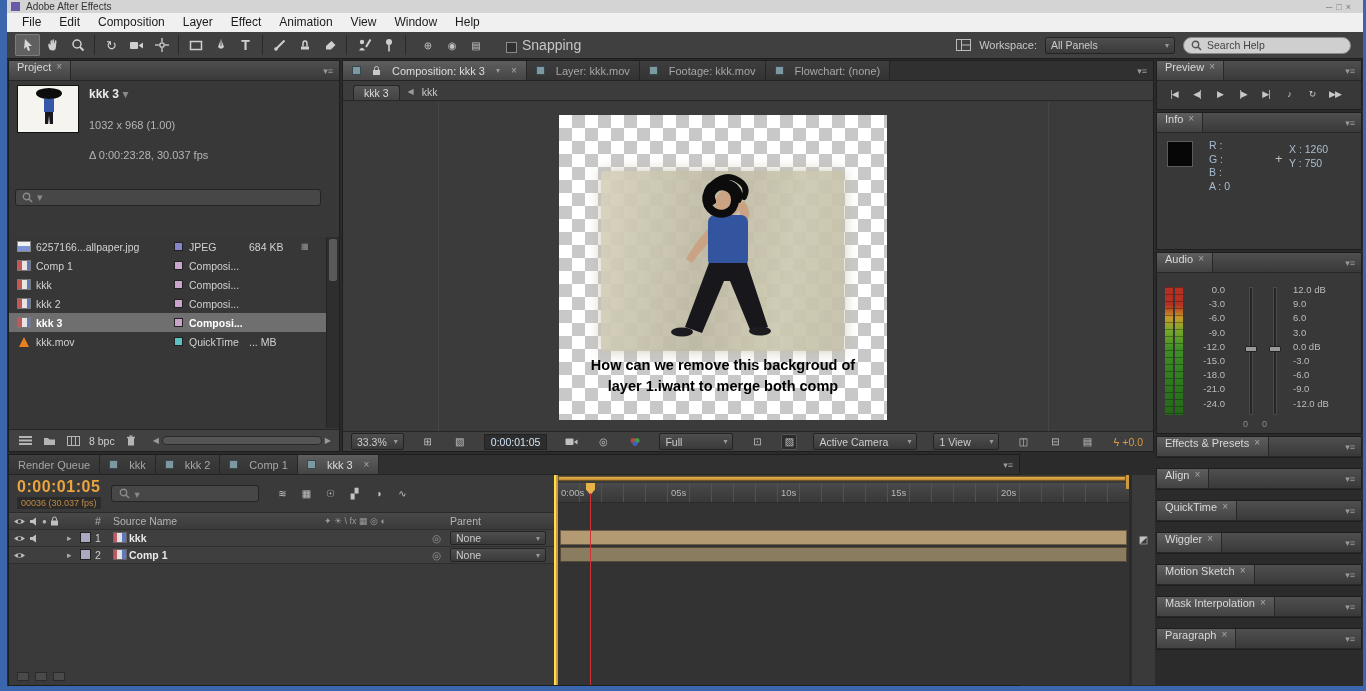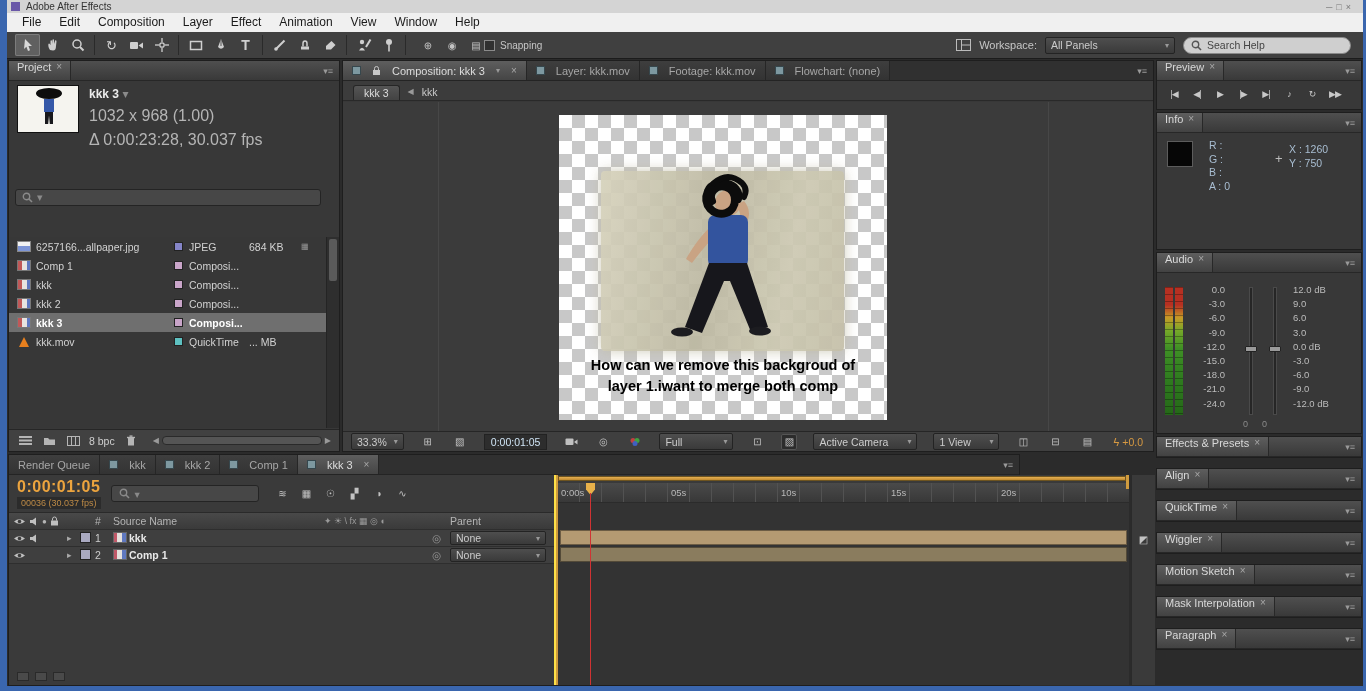--- a/index.html
+++ b/index.html
@@ -14,21 +14,21 @@
 .menubar{position:absolute;left:7px;top:13px;width:1356px;height:19px;background:#f0f0f0;display:flex;align-items:center;padding-left:6px}
 .mitem{padding:0 9px;font-size:12px;color:#1a1a1a;line-height:19px}
 
 .toolbar{position:absolute;left:7px;top:32px;width:1356px;height:27px;background:#404040;border-bottom:1px solid #1c1c1c;display:flex;align-items:center;padding:0 8px}
 .tool{width:25px;height:22px;display:flex;align-items:center;justify-content:center;border-radius:2px;flex:none}
 .tool.active{background:#606060;box-shadow:inset 0 0 0 1px #7c7c7c}
 .tool .tglyph{color:#d0d0d0;font-size:13px}
 .tsep{width:1px;height:20px;background:#2a2a2a;margin:0 4px;flex:none}
 .extraicons{display:flex;gap:8px;margin-left:10px}
 .dim{color:#8a8a8a}
-.snap{display:flex;align-items:flex-end;gap:5px;color:#c6c6c6;font-size:10px}
+.snap{display:flex;align-items:flex-end;gap:5px;margin-left:22px;color:#c6c6c6;font-size:14px}
 .cb{width:11px;height:11px;background:#303030;border:1px solid #8a8a8a;display:inline-block}
 .trt{margin-left:auto;display:flex;align-items:center;gap:8px}
 .wslabel{color:#c6c6c6;font-size:11px}
 .dd{display:inline-flex;align-items:center;justify-content:space-between;background:linear-gradient(#4e4e4e,#3a3a3a);border:1px solid #232323;border-radius:2px;height:17px;padding:0 5px;font-size:10.5px;color:#ccc;white-space:nowrap}
 .dd::after{content:"▾";color:#999;font-size:8px;margin-left:7px}
 .wsdd{width:130px}
 .search{display:inline-flex;align-items:center;gap:5px;background:#cfcfcf;border:1px solid #8a8a8a;border-radius:9px;height:17px;padding:0 7px;color:#444;font-size:10.5px}
 .helpsearch{width:168px;margin-right:4px}
 
 .panel{position:absolute;background:#383838;border:1px solid #1e1e1e}
@@ -43,21 +43,21 @@
 .pmenu{margin-left:auto;align-self:center;color:#9a9a9a;font-size:9px;padding:0 6px}
 .pmenu::before{content:"▾≡"}
 
 #projectPanel{left:8px;top:60px;width:332px;height:392px}
 .pj-info{position:absolute;left:8px;top:24px;display:flex;gap:10px}
 .thumb{width:62px;height:48px;background:#f5f4ef;border:1px solid #111;position:relative;overflow:hidden}
 .th-scribble{position:absolute;left:18px;top:2px;width:26px;height:11px;background:#0d0d0d;border-radius:50%}
 .th-body{position:absolute;left:26px;top:13px;width:10px;height:13px;background:#3558a8}
 .th-legs{position:absolute;left:27px;top:26px;width:8px;height:12px;background:#18181c;clip-path:polygon(0 0,100% 0,130% 100%,60% 100%,50% 30%,40% 100%,-30% 100%)}
 .pj-name{font-size:12px;color:#ececec;margin-top:2px}
-.pj-line{font-size:16px;color:#b5b5b5;margin-top:6px}
+.pj-line{font-size:11px;color:#b5b5b5;margin-top:18px}
 .pj-search{position:absolute;left:6px;top:128px;width:306px}
 .pjsearchbox{width:100%;background:#474747;border:1px solid #242424;border-radius:3px;height:17px;display:flex;align-items:center;gap:4px;padding:0 6px;color:#999}
 .pj-thead{position:absolute;left:0;top:158px;right:13px;height:18px;background:linear-gradient(#4c4c4c,#3b3b3b);border-top:1px solid #2a2a2a;border-bottom:1px solid #282828;font-size:10.5px;color:#c2c2c2}
 .pj-thead span{position:absolute;top:2px}
 .hc-name{left:26px}
 .hc-sort{left:146px;font-size:8px;color:#9a9a9a}
 .hc-type{left:180px}
 .hc-size{left:252px}
 .hc-media{left:306px}
 .pj-thead i{position:absolute;top:0;bottom:0;width:1px;background:#2a2a2a}

